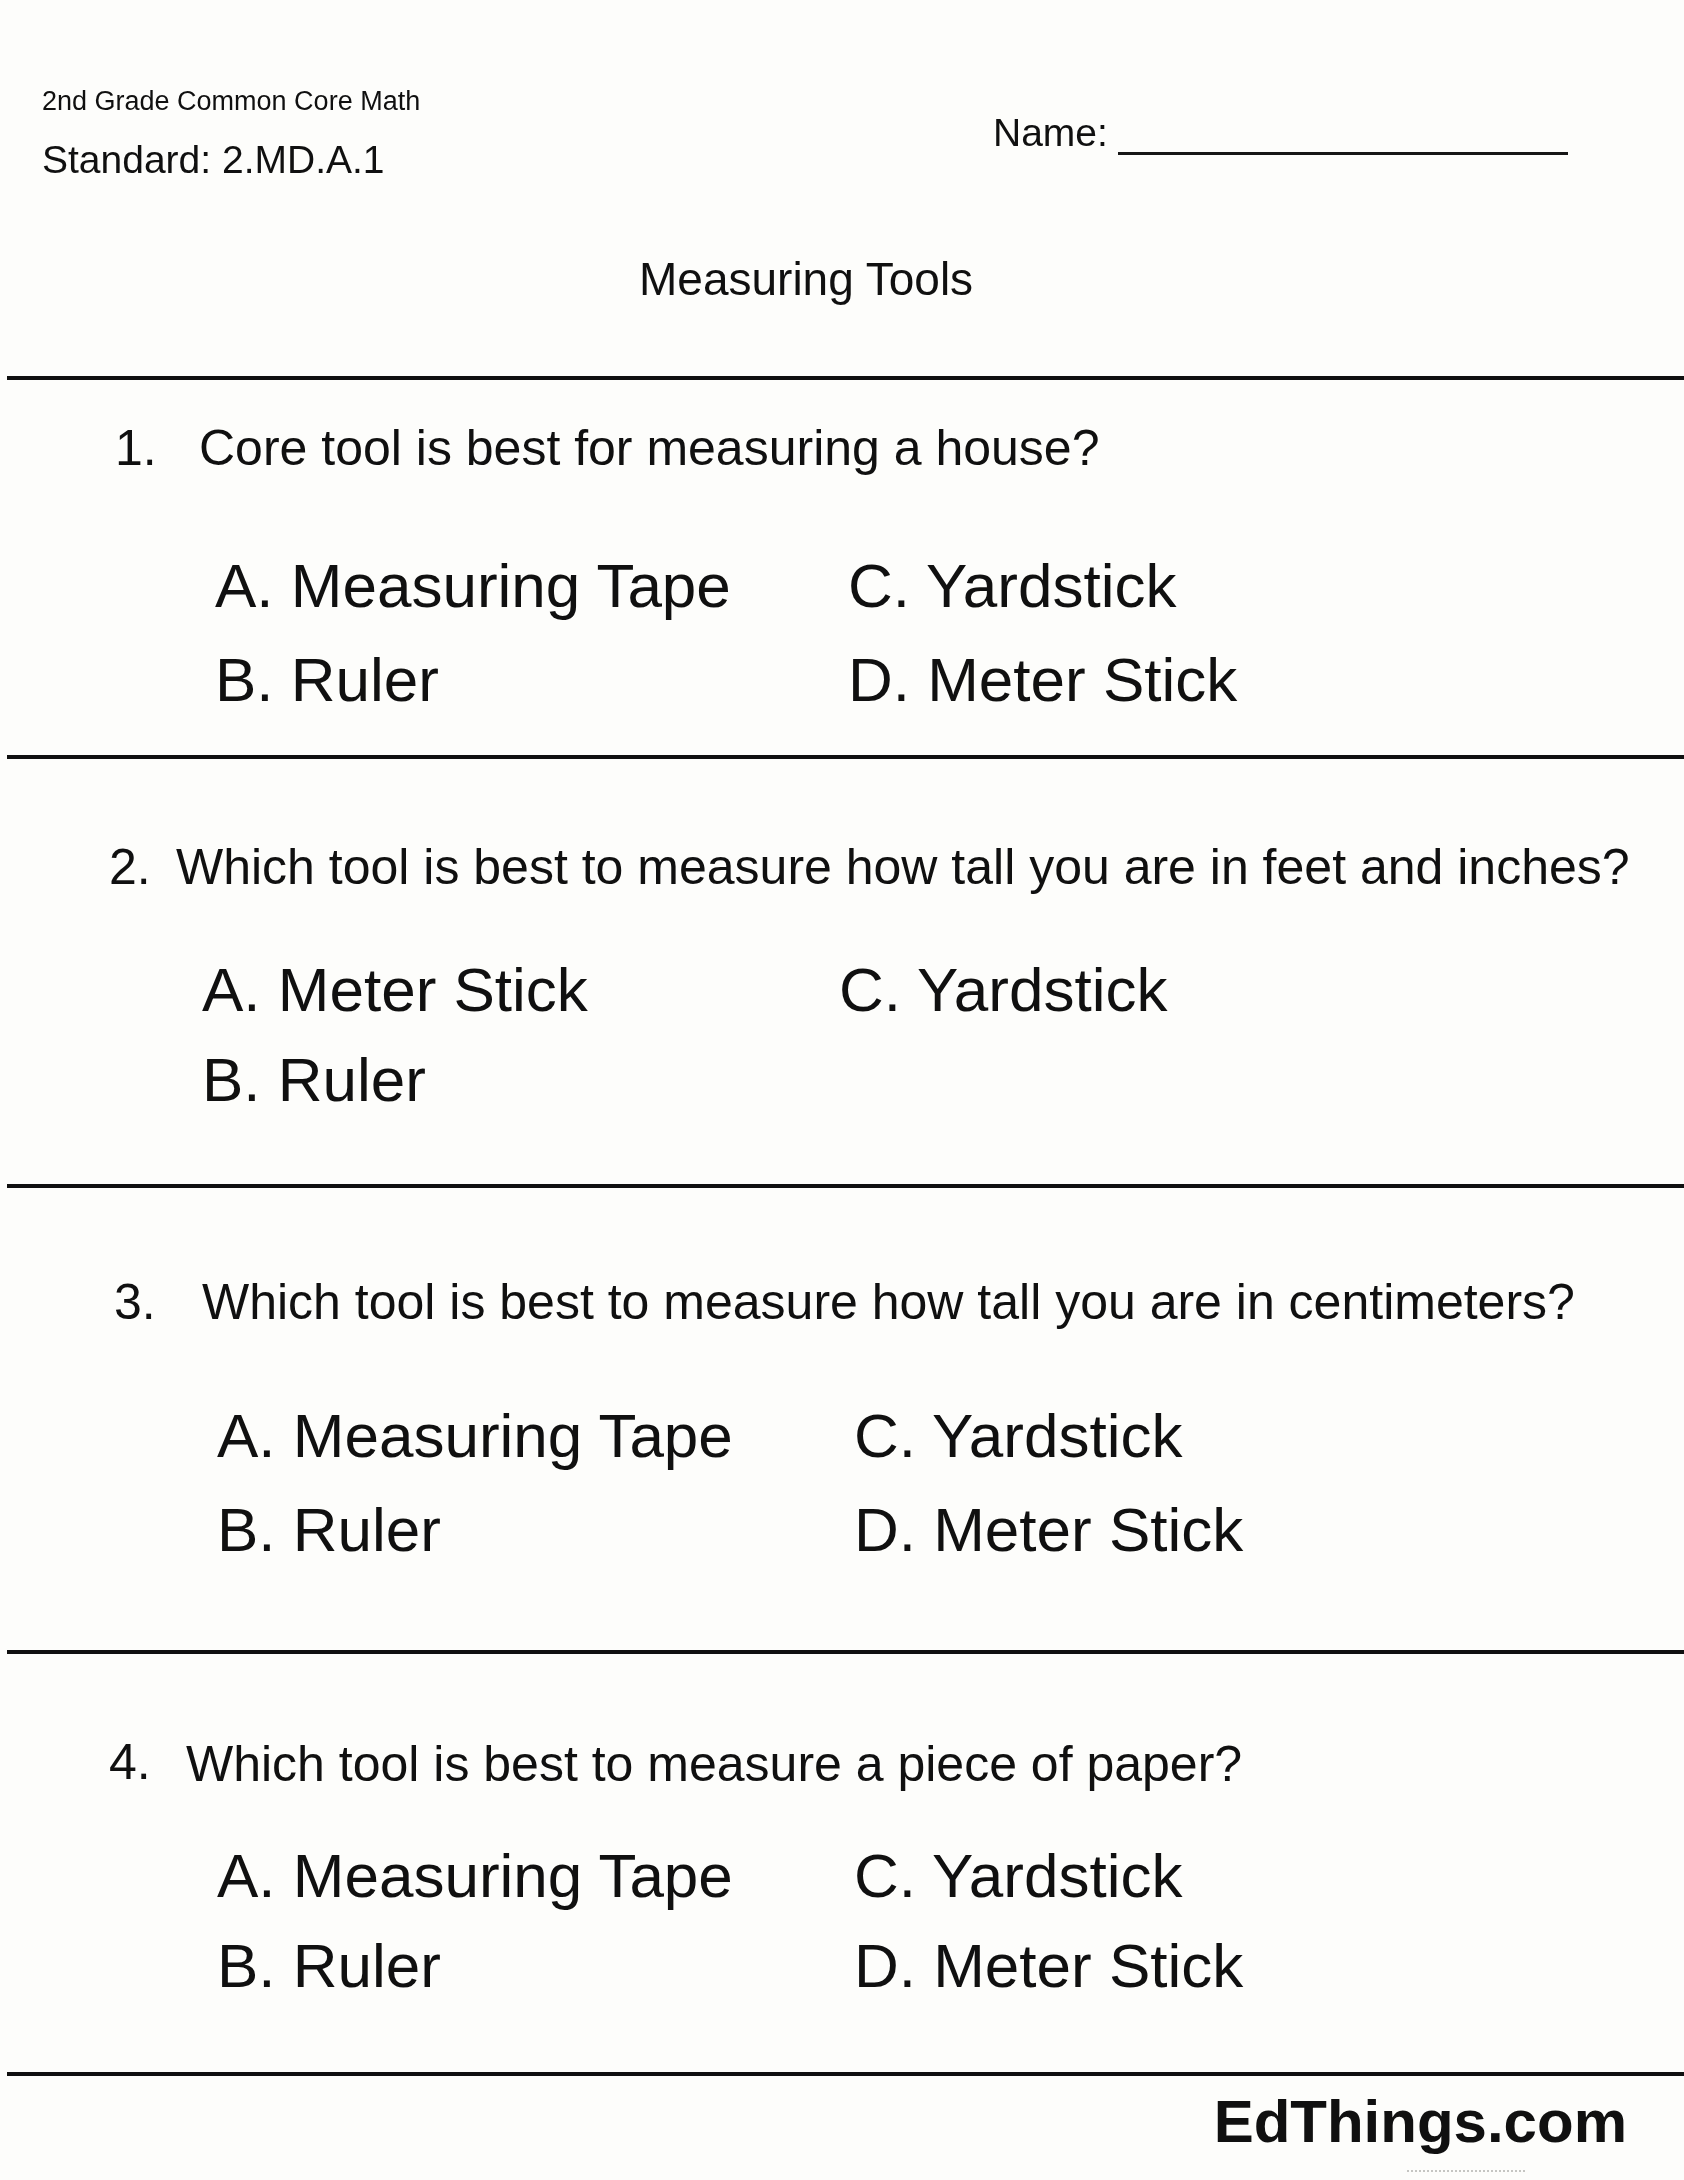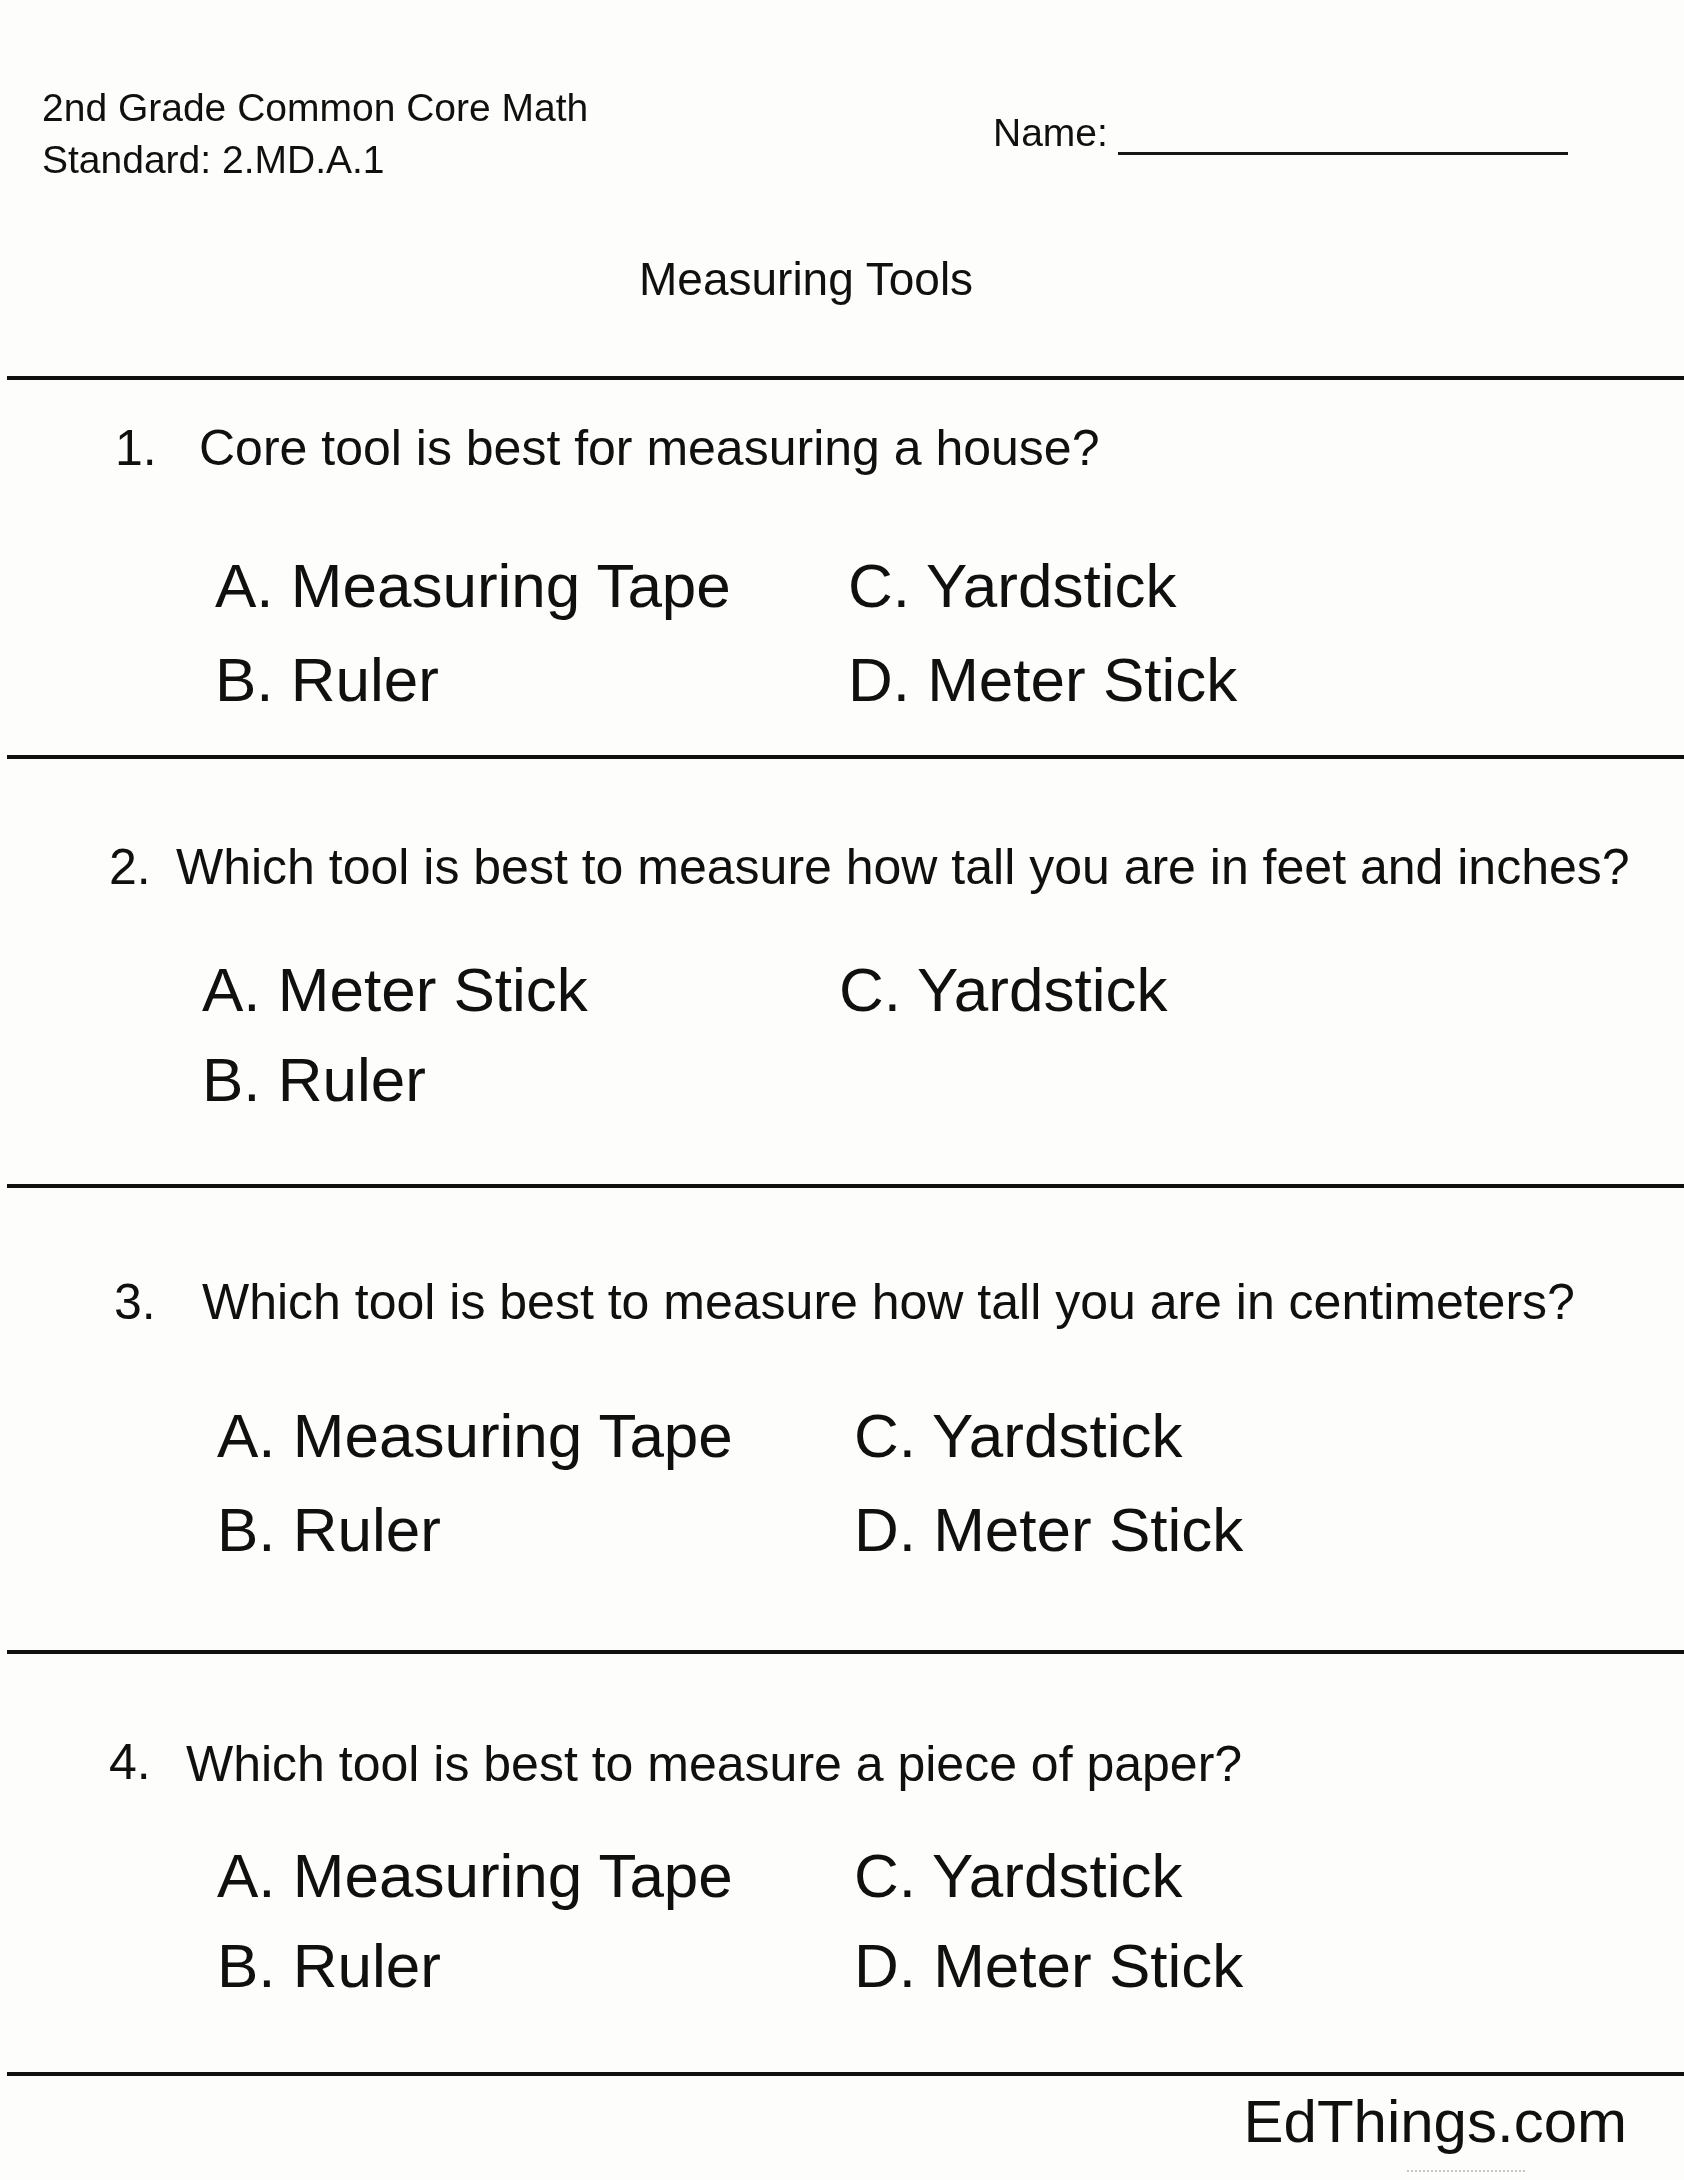--- a/index.html
+++ b/index.html
@@ -12,21 +12,21 @@
     width: 1685px;
     height: 2181px;
     background: #fdfdfb;
     color: #101010;
     font-family: "Liberation Sans", "DejaVu Sans", sans-serif;
     overflow: hidden;
   }
   .abs { position: absolute; white-space: nowrap; line-height: 1; }
 
   
-  .h-line1 { left: 42px;  top: 88px; font-size: 39px; }
+  .h-line1 { left: 42px;  top: 88px; font-size: 27px; }
   .h-line2 { left: 42px;  top: 140px; width: 511px; font-size: 39px; }
 
   
   .name-label { left: 993px; top: 113px; font-size: 39px; }
   .name-line  { left: 1118px; top: 152px; width: 450px; height: 3.4px; background: #161616; }
 
   
   .ws-title { left: 639px; top: 256px; font-size: 46px; }
 
   
@@ -63,21 +63,21 @@
   #q3 .opt-d { left: 854px; top: 1499px; }
 
   #q4 .q-num { left: 109px; top: 1737px; }
   #q4 .q-text { left: 186px; top: 1739px; }
   #q4 .opt-a { left: 217px;  top: 1845px; }
   #q4 .opt-c { left: 854px; top: 1845px; }
   #q4 .opt-b { left: 217px;  top: 1935px; }
   #q4 .opt-d { left: 854px; top: 1935px; }
 
   
-  .footer-brand { right: 58px; top: 2092px; font-size: 60px; }
+  .footer-brand { right: 58px; top: 2092px; font-size: 60px; font-weight: bold; }
 
   
   .scan-artifact {
     position: absolute;
     left: 1407px; top: 2170px;
     width: 118px; height: 0;
     border-top: 2.6px dotted #a8a8a4;
     opacity: 0.65;
   }
 </style>

